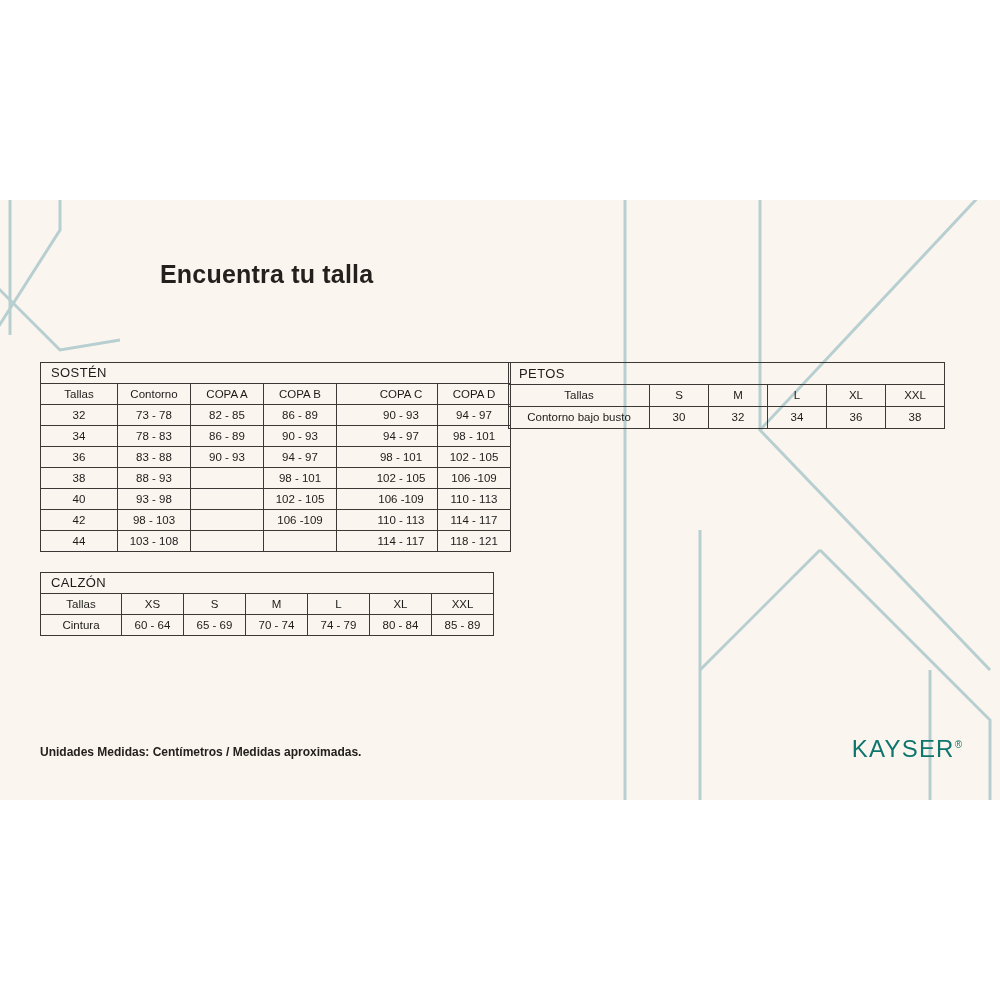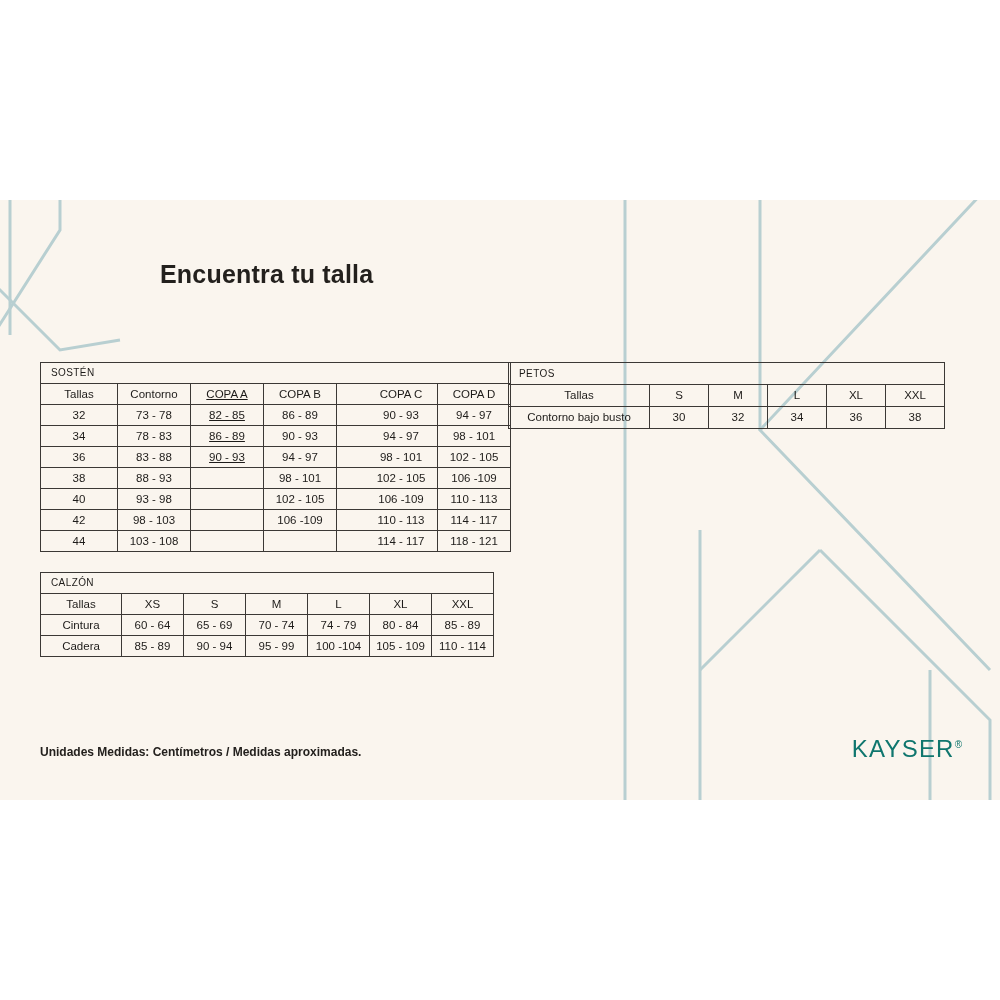--- a/index.html
+++ b/index.html
@@ -72,36 +72,36 @@
     white-space: nowrap;
   }
   .tbl td.empty {
     border-left: 1px solid #3b3835;
     border-right: 1px solid #3b3835;
   }
   .sec-head {
     font-weight: bold;
     text-align: left !important;
     padding-left: 10px !important;
-    font-size: 10px;
+    font-size: 13px;
     letter-spacing: 0.4px;
     height: 24px;
     line-height: 24px;
   }
   .rowhead {
     font-weight: bold;
   }
   .colhead {
     font-weight: bold;
   }
   
   #tbl-sosten { left: 40px; top: 162px; }
   #tbl-sosten .c0 { width: 76px; }
   #tbl-sosten .c1 { width: 72px; }
-  #tbl-sosten .c2 { width: 72px; text-decoration: underline; }
+  #tbl-sosten .c2 { width: 72px; }
   #tbl-sosten .c3 { width: 72px; }
   #tbl-sosten .c4 { width: 72px; padding-left: 28px; }
   #tbl-sosten .c5 { width: 72px; }
 
   #tbl-calzon { left: 40px; top: 372px; }
   #tbl-calzon .c0 { width: 80px; }
   #tbl-calzon .c1 { width: 61px; }
   #tbl-calzon .c2 { width: 61px; }
   #tbl-calzon .c3 { width: 61px; }
   #tbl-calzon .c4 { width: 61px; }
@@ -254,29 +254,20 @@
         </tr>
         <tr>
           <td class="c0 rowhead">Cintura</td>
           <td class="c1">60 - 64</td>
           <td class="c2">65 - 69</td>
           <td class="c3">70 - 74</td>
           <td class="c4">74 - 79</td>
           <td class="c5">80 - 84</td>
           <td class="c6">85 - 89</td>
         </tr>
-        <tr>
-          <td class="c0 rowhead">Cadera</td>
-          <td class="c1">85 - 89</td>
-          <td class="c2">90 - 94</td>
-          <td class="c3">95 - 99</td>
-          <td class="c4">100 -104</td>
-          <td class="c5">105 - 109</td>
-          <td class="c6">110 - 114</td>
-        </tr>
       </tbody>
         </table>
 
       <table class="tbl" id="tbl-petos">
         <tbody>
             <tr>
           <td class="sec-head" colspan="6">PETOS</td>
         </tr>
         <tr>
           <td class="c0 colhead">Tallas</td>

